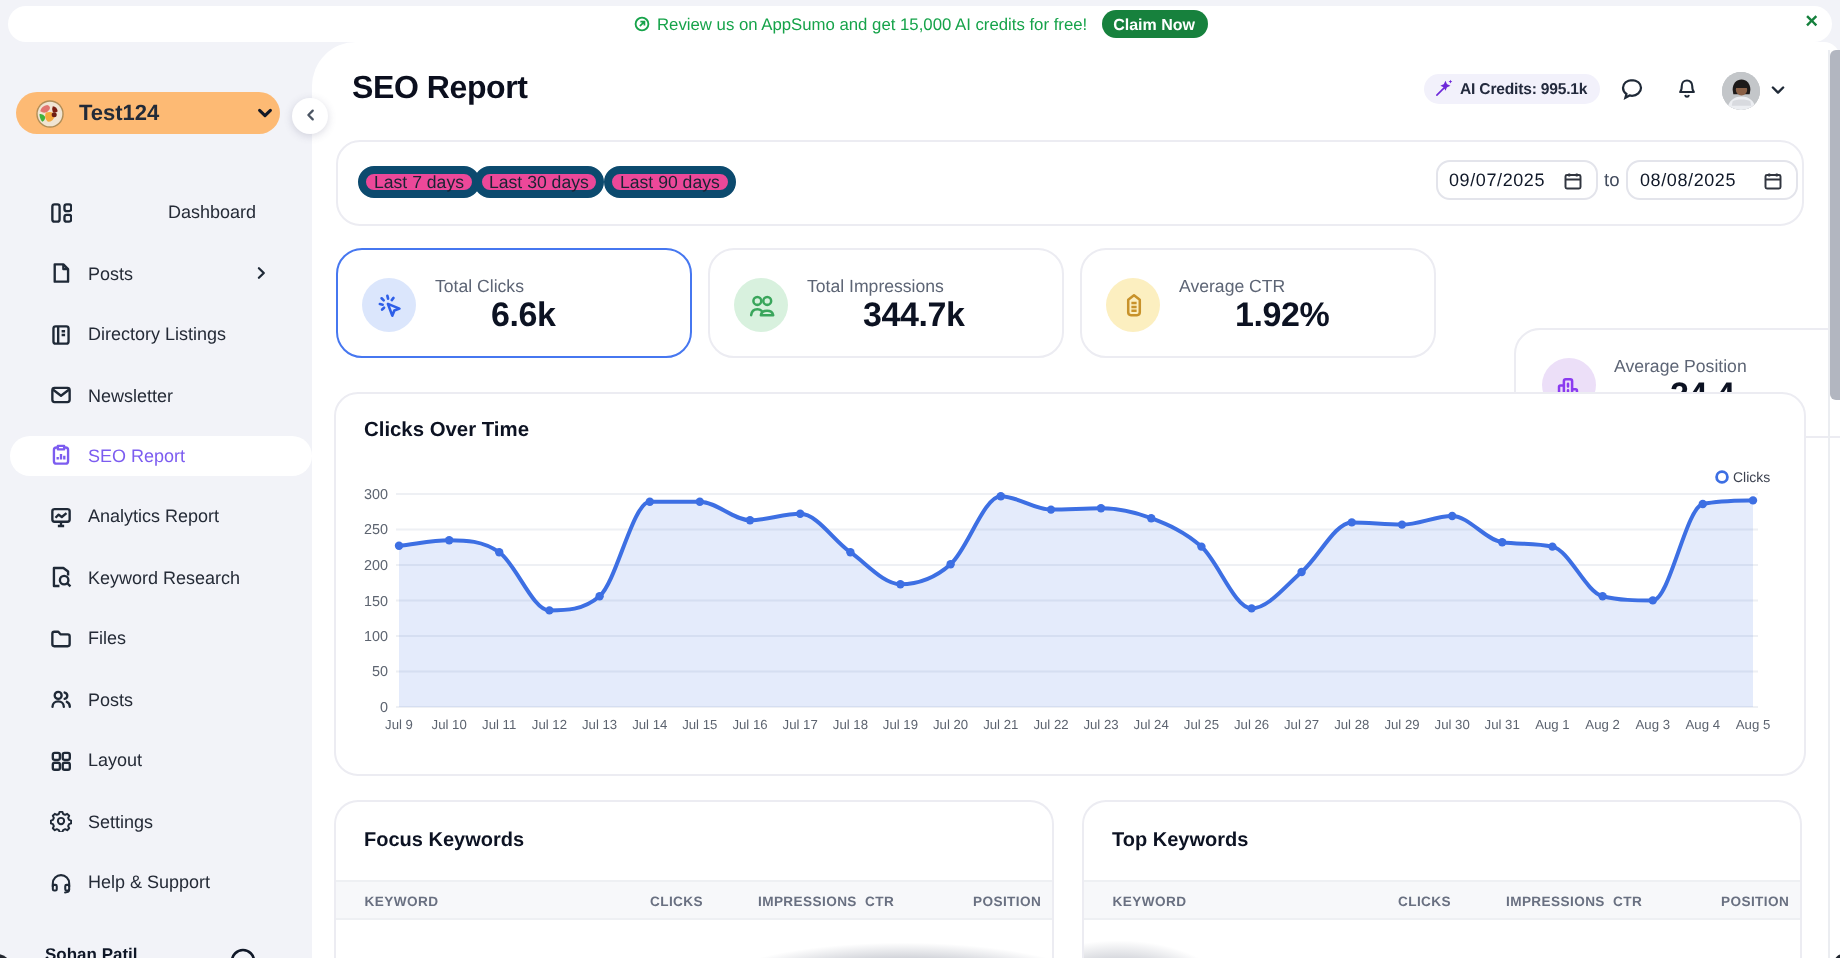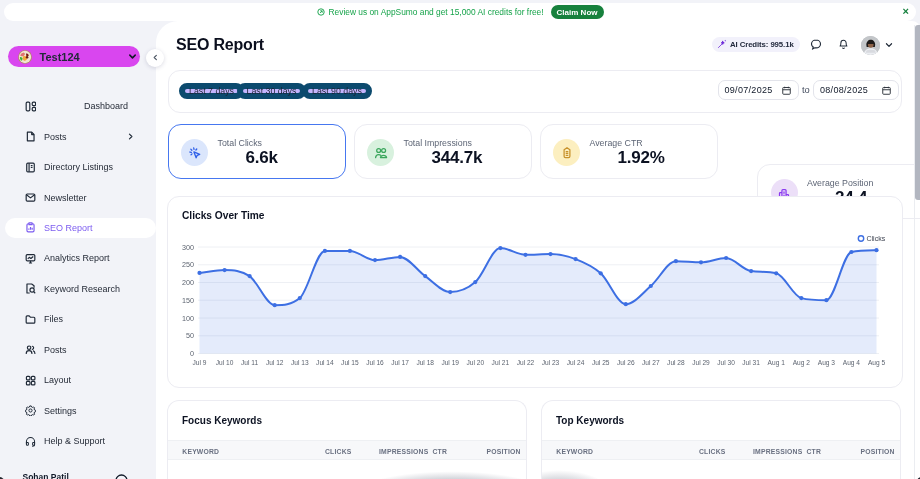--- a/index.html
+++ b/index.html
@@ -4,33 +4,33 @@
 <style>
   * { margin:0; padding:0; box-sizing:border-box; }
   html,body { width:920px; height:479px; overflow:hidden; }
   body { font-family:"Liberation Sans", sans-serif; background:#f2f3f8; position:relative; color:#101828; }
   .abs { position:absolute; }
   .banner { position:absolute; left:4px; top:3px; right:4px; height:18px; background:#fff; border-radius:9px; display:flex; align-items:center; justify-content:center; }
   .banner .txt { color:#16a34a; font-size:8.4px; }
   .banner .claim { background:#17813d; color:#fff; font-size:8px; font-weight:700; border-radius:7px; padding:2.5px 6px; margin-left:7px; }
   .banner .close { position:absolute; right:7px; top:2px; color:#15803d; font-size:11px; font-weight:700; }
   .main { position:absolute; left:156px; top:21px; width:764px; height:458px; background:#fff; border-top-left-radius:22px; border-top-right-radius:8px; }
-  .logopill { position:absolute; left:8px; top:46px; width:132px; height:21px; background:#d946ef; border-radius:11px; display:flex; align-items:center; }
+  .logopill { position:absolute; left:8px; top:46px; width:132px; height:21px; background:#fdba74; border-radius:11px; display:flex; align-items:center; }
   .logopill .name { font-size:11px; font-weight:700; color:#222a38; margin-left:10px; }
   .mi { position:absolute; left:5px; width:151px; height:20px; display:flex; align-items:center; font-size:9px; font-weight:500; color:#252b37; }
   .mi svg { margin-left:19.5px; margin-right:8.5px; }
   .mi.active { background:#fff; border-radius:10px; color:#7c5cf0; }
   .collapse { position:absolute; left:146px; top:48.5px; width:18px; height:18px; background:#fff; border-radius:50%; box-shadow:0 1px 4px rgba(70,70,110,.20); display:flex; align-items:center; justify-content:center; z-index:5; }
   .title { position:absolute; left:176px; top:35.5px; font-size:16px; font-weight:700; letter-spacing:-0.2px; color:#0b0f1e; }
   .credits { position:absolute; left:712px; top:36.5px; height:15px; background:#f2f1fb; border-radius:8px; display:flex; align-items:center; padding:0 6px 0 5px; font-size:7.8px; font-weight:700; letter-spacing:-0.1px; color:#232a3d; }
   .hicon { position:absolute; }
   .avatar { position:absolute; left:860.5px; top:35.5px; width:19.5px; height:19.5px; border-radius:50%; background:#b9bdc1; overflow:hidden; }
   .card { position:absolute; background:#fff; border:1px solid #ececf2; border-radius:12px; }
   .fcard { left:167.5px; top:70px; width:734px; height:42.5px; }
-  .pillbtn { position:absolute; top:82.5px; height:16px; border:6px solid #0c4a6e; border-radius:8px; display:flex; align-items:center; padding:0 4px; font-size:8.8px; font-weight:500; color:#1b2334; background:#c4b5fd; }
+  .pillbtn { position:absolute; top:82.5px; height:16px; border:4px solid #0c4a6e; border-radius:8px; display:flex; align-items:center; padding:0 4px; font-size:8.8px; font-weight:500; color:#1b2334; background:#ec4899; }
   .dinput { position:absolute; top:80px; height:20px; border:1px solid #e3e4eb; border-radius:7px; display:flex; align-items:center; justify-content:space-between; padding:0 7px 0 6px; font-size:9px; letter-spacing:0.3px; color:#101828; background:#fff; }
   .scard { position:absolute; top:124px; width:178px; height:55px; background:#fff; border:1px solid #ececf2; border-radius:13px; }
   .scard .ic { position:absolute; left:12.5px; top:14px; width:27px; height:27px; border-radius:50%; display:flex; align-items:center; justify-content:center; }
   .scard .lab { position:absolute; left:49px; top:13px; font-size:8.8px; color:#5d6575; }
   .scard .val { position:absolute; left:49px; top:23px; font-size:17px; font-weight:700; color:#0c1222; letter-spacing:-0.2px;padding-left:28px; }
   .ccard { left:167px; top:196px; width:736px; height:191.5px; }
   .ctitle { position:absolute; left:14px; top:12.5px; font-size:10.2px; font-weight:700; color:#0c1222; }
   .tcard { top:400px; height:90px; border-bottom:none; border-bottom-left-radius:0; border-bottom-right-radius:0; overflow:hidden; }
   .ttitle { position:absolute; left:14px; top:13.5px; font-size:10px; font-weight:700; color:#0c1222; }
   .thead { position:absolute; left:0; right:0; top:39px; height:20px; background:#f7f8fa; border-top:1px solid #eef0f3; border-bottom:1px solid #eef0f3; }

